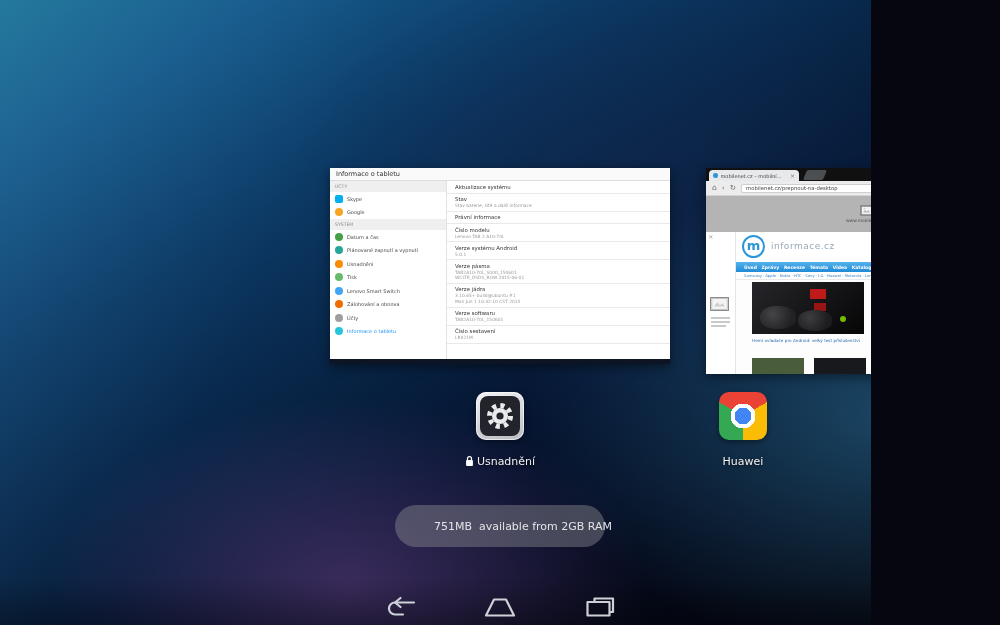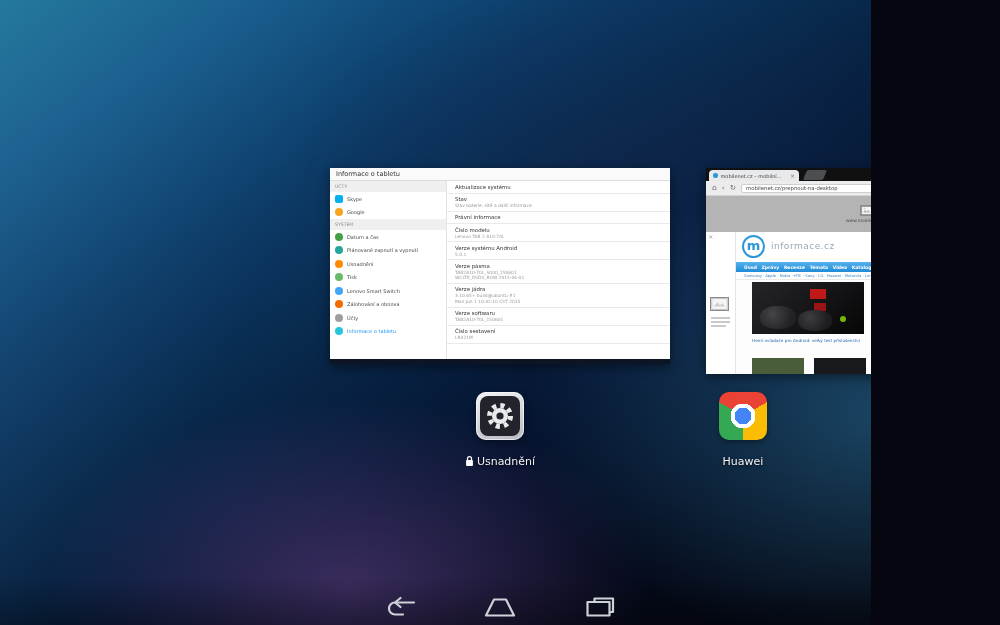--- a/index.html
+++ b/index.html
@@ -347,20 +347,27 @@
   <div class="tile dolby-tile">
     <svg width="40" height="24" viewBox="0 0 40 24">
       <path d="M17 4 L17 20 L11.5 20 C5 20 5 4 11.5 4 Z" fill="none" stroke="#fff" stroke-width="2.6"></path>
       <path d="M23 4 L23 20 L28.5 20 C35 20 35 4 28.5 4 Z" fill="none" stroke="#fff" stroke-width="2.6"></path>
     </svg>
   </div>
   <div class="tile-label" style="left:968px; width:48px;">
     <span>Dolby</span>
   </div>
 
+  <div class="mem-pill">
+    <svg width="20" height="20" viewBox="0 0 24 24">
+      <path d="M20.5 3 L13.5 10" stroke="#fff" stroke-width="2.6" stroke-linecap="round"></path>
+      <path d="M13 8.2 L16.8 12 L9.5 19.5 C7.5 21 4.2 20 3 17.8 Z" fill="#fff"></path>
+    </svg>
+    <span class="mem-text">751MB  available from 2GB RAM</span>
+  </div>
 
   <div class="navbtn nav-back">
     <svg width="36" height="22" viewBox="0 0 36 22">
       <path d="M32 6.5 H13 a6 6 0 0 0 0 12 h8" fill="none" stroke="#cdd2d7" stroke-width="2.2" stroke-linecap="round"></path>
       <path d="M18.5 2 L13 6.5 L18.5 11" fill="none" stroke="#cdd2d7" stroke-width="2.2" stroke-linecap="round" stroke-linejoin="round"></path>
     </svg>
   </div>
   <div class="navbtn nav-home">
     <svg width="36" height="22" viewBox="0 0 36 22">
       <polygon points="4,19.5 12,3.5 24,3.5 32,19.5" fill="none" stroke="#cdd2d7" stroke-width="2.2" stroke-linejoin="round"></polygon>

